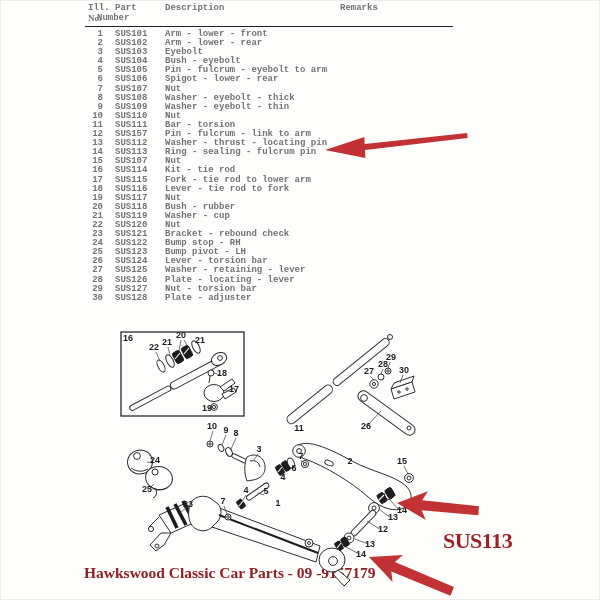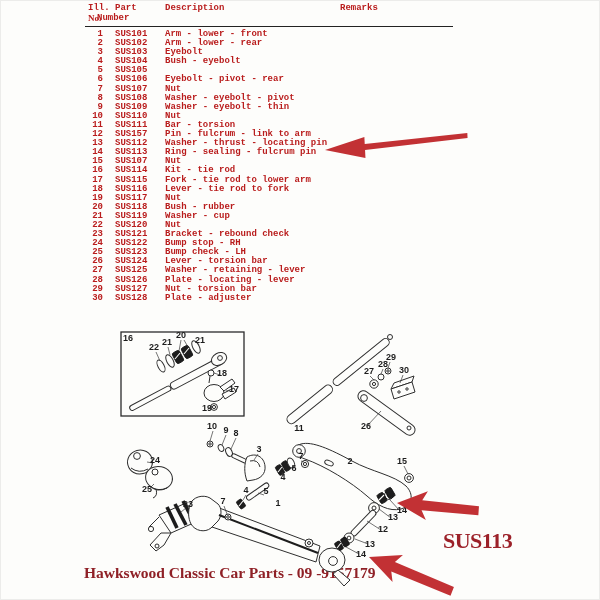--- a/index.html
+++ b/index.html
@@ -1,19 +1,19 @@
 <!DOCTYPE html>
 <html><head>
 <meta charset="utf-8">
 <style>
   html,body{margin:0;padding:0;}
   #page{position:relative;width:600px;height:600px;background:#fdfdfb;overflow:hidden;
         font-family:"Liberation Mono","DejaVu Sans Mono",monospace;box-shadow:inset 0 0 0 1px #ececea;}
   
-  #table-wrap{position:absolute;left:88px;top:3px;width:470px;color:#b91c1c;}
+  #table-wrap{position:absolute;left:88px;top:3px;width:470px;color:#737373;}
   .hdr{position:relative;height:22px;font-size:9px;font-weight:bold;line-height:9.5px;}
   .hdr span{position:absolute;white-space:pre;}
   .h-ill{left:0;top:1px;} .h-no{left:0;top:11px;font-family:Liberation Serif, serif;}
   .h-part{left:27px;top:1px;} .h-number{left:9px;top:11px;}
   .h-desc{left:77px;top:1px;font-family:Liberation Mono, monospace;} .h-remarks{left:252px;top:1px;}
   #hdr-rule{position:absolute;left:-3px;top:23px;width:368px;height:0;border-top:1.6px solid #222;}
   #parts-rows{position:absolute;left:0;top:27px;width:470px;}
   .prow{position:relative;height:9.1px;font-size:9px;font-weight:bold;line-height:9.1px;white-space:pre;}
   .c-no{position:absolute;left:0;width:15px;text-align:right;display:inline-block;}
   .c-part{position:absolute;left:27px;}
@@ -46,41 +46,41 @@
       <span class="h-number">Number</span>
       <span class="h-desc">Description</span>
       <span class="h-remarks">Remarks</span>
     </div>
     <div id="hdr-rule"></div>
     <div id="parts-rows">
         <div class="prow"><span class="c-no">1</span><span class="c-part">SUS101</span><span class="c-desc">Arm - lower - front</span></div>
         <div class="prow"><span class="c-no">2</span><span class="c-part">SUS102</span><span class="c-desc">Arm - lower - rear</span></div>
         <div class="prow"><span class="c-no">3</span><span class="c-part">SUS103</span><span class="c-desc">Eyebolt</span></div>
         <div class="prow"><span class="c-no">4</span><span class="c-part">SUS104</span><span class="c-desc">Bush - eyebolt</span></div>
-        <div class="prow"><span class="c-no">5</span><span class="c-part">SUS105</span></div>
-        <div class="prow"><span class="c-no">6</span><span class="c-part">SUS106</span><span class="c-desc">Eyebolt - pivot - rear</span></div>
+        <div class="prow"><span class="c-no">5</span><span class="c-part">SUS105</span><span class="c-desc">Pin - fulcrum - eyebolt to arm</span></div>
+        <div class="prow"><span class="c-no">6</span><span class="c-part">SUS106</span><span class="c-desc">Spigot - lower - rear</span></div>
         <div class="prow"><span class="c-no">7</span><span class="c-part">SUS107</span><span class="c-desc">Nut</span></div>
-        <div class="prow"><span class="c-no">8</span><span class="c-part">SUS108</span><span class="c-desc">Washer - eyebolt - pivot</span></div>
+        <div class="prow"><span class="c-no">8</span><span class="c-part">SUS108</span><span class="c-desc">Washer - eyebolt - thick</span></div>
         <div class="prow"><span class="c-no">9</span><span class="c-part">SUS109</span><span class="c-desc">Washer - eyebolt - thin</span></div>
         <div class="prow"><span class="c-no">10</span><span class="c-part">SUS110</span><span class="c-desc">Nut</span></div>
         <div class="prow"><span class="c-no">11</span><span class="c-part">SUS111</span><span class="c-desc">Bar - torsion</span></div>
         <div class="prow"><span class="c-no">12</span><span class="c-part">SUS157</span><span class="c-desc">Pin - fulcrum - link to arm</span></div>
         <div class="prow"><span class="c-no">13</span><span class="c-part">SUS112</span><span class="c-desc">Washer - thrust - locating pin</span></div>
         <div class="prow"><span class="c-no">14</span><span class="c-part">SUS113</span><span class="c-desc">Ring - sealing - fulcrum pin</span></div>
         <div class="prow"><span class="c-no">15</span><span class="c-part">SUS107</span><span class="c-desc">Nut</span></div>
         <div class="prow"><span class="c-no">16</span><span class="c-part">SUS114</span><span class="c-desc">Kit - tie rod</span></div>
         <div class="prow"><span class="c-no">17</span><span class="c-part">SUS115</span><span class="c-desc">Fork - tie rod to lower arm</span></div>
         <div class="prow"><span class="c-no">18</span><span class="c-part">SUS116</span><span class="c-desc">Lever - tie rod to fork</span></div>
         <div class="prow"><span class="c-no">19</span><span class="c-part">SUS117</span><span class="c-desc">Nut</span></div>
         <div class="prow"><span class="c-no">20</span><span class="c-part">SUS118</span><span class="c-desc">Bush - rubber</span></div>
         <div class="prow"><span class="c-no">21</span><span class="c-part">SUS119</span><span class="c-desc">Washer - cup</span></div>
         <div class="prow"><span class="c-no">22</span><span class="c-part">SUS120</span><span class="c-desc">Nut</span></div>
         <div class="prow"><span class="c-no">23</span><span class="c-part">SUS121</span><span class="c-desc">Bracket - rebound check</span></div>
         <div class="prow"><span class="c-no">24</span><span class="c-part">SUS122</span><span class="c-desc">Bump stop - RH</span></div>
-        <div class="prow"><span class="c-no">25</span><span class="c-part">SUS123</span><span class="c-desc">Bump check - LH</span></div>
+        <div class="prow"><span class="c-no">25</span><span class="c-part">SUS123</span><span class="c-desc">Bump pivot - LH</span></div>
         <div class="prow"><span class="c-no">26</span><span class="c-part">SUS124</span><span class="c-desc">Lever - torsion bar</span></div>
         <div class="prow"><span class="c-no">27</span><span class="c-part">SUS125</span><span class="c-desc">Washer - retaining - lever</span></div>
         <div class="prow"><span class="c-no">28</span><span class="c-part">SUS126</span><span class="c-desc">Plate - locating - lever</span></div>
         <div class="prow"><span class="c-no">29</span><span class="c-part">SUS127</span><span class="c-desc">Nut - torsion bar</span></div>
         <div class="prow"><span class="c-no">30</span><span class="c-part">SUS128</span><span class="c-desc">Plate - adjuster</span></div>
       </div>
   </div>
 
   <div id="sus-code" style="color: rgb(156, 33, 41);">SUS113</div>
   <div id="watermark" style="color: rgb(143, 32, 38);">Hawkswood Classic Car Parts - 09 -9157179</div>

